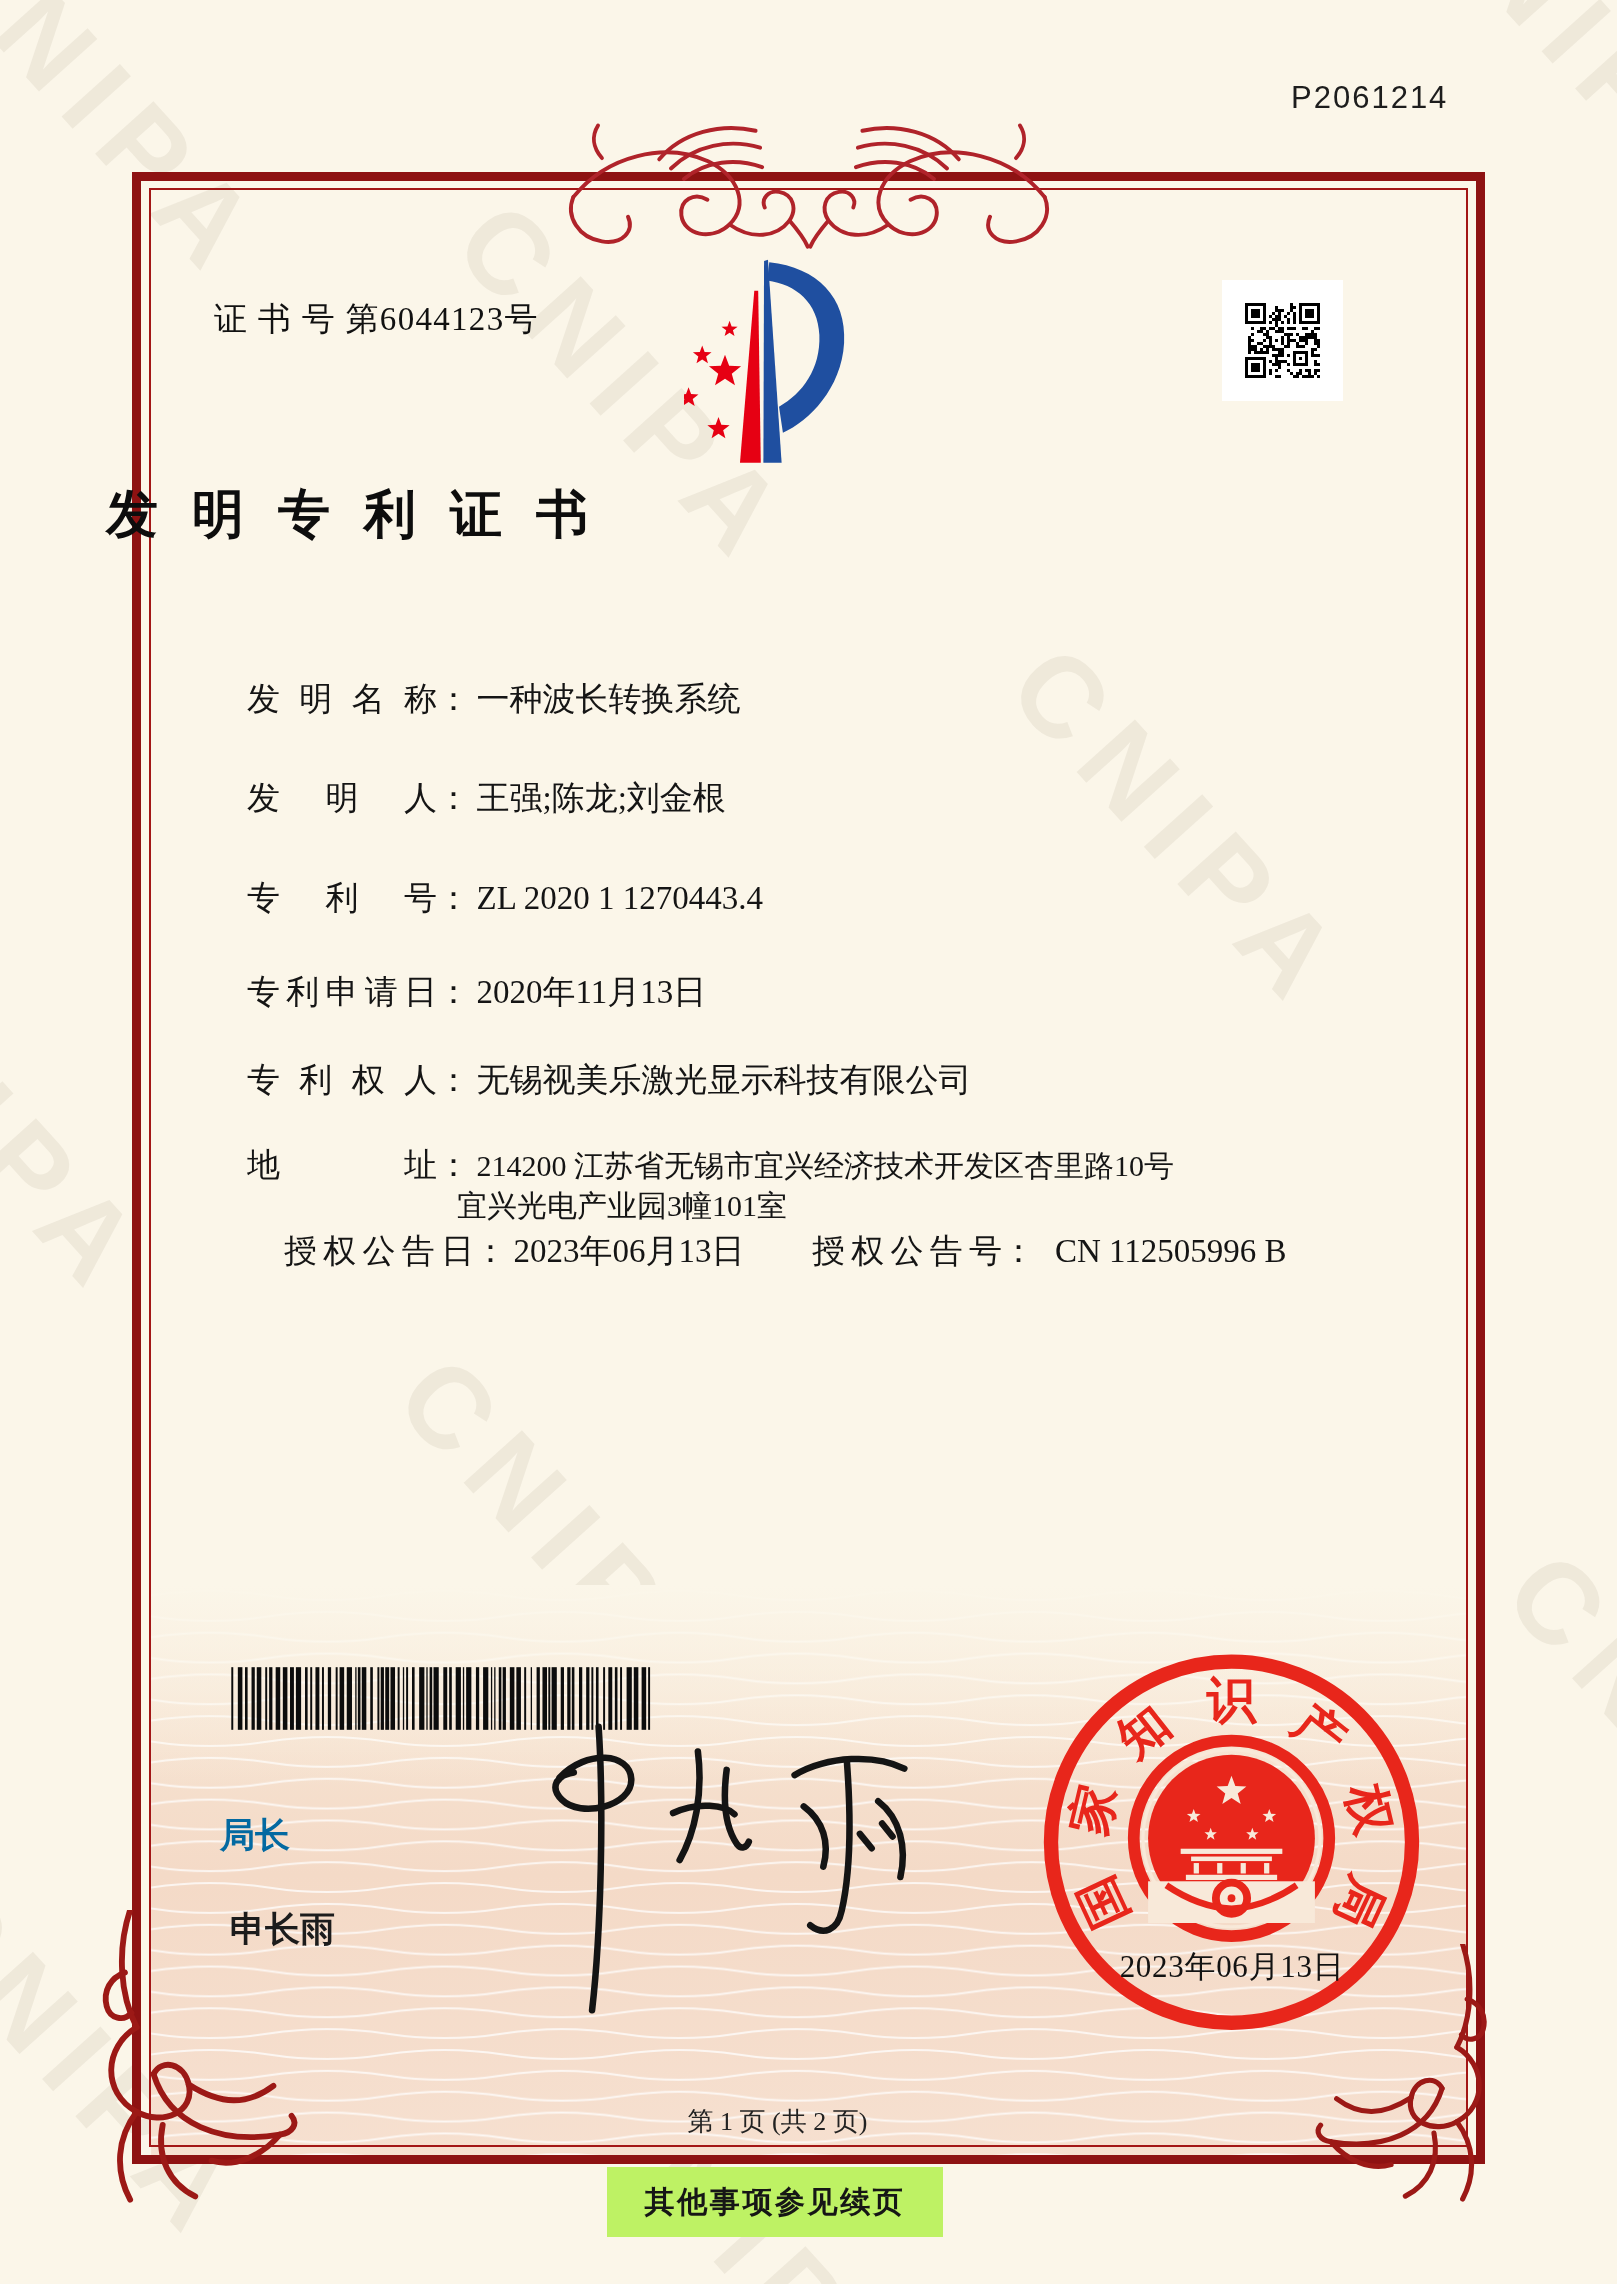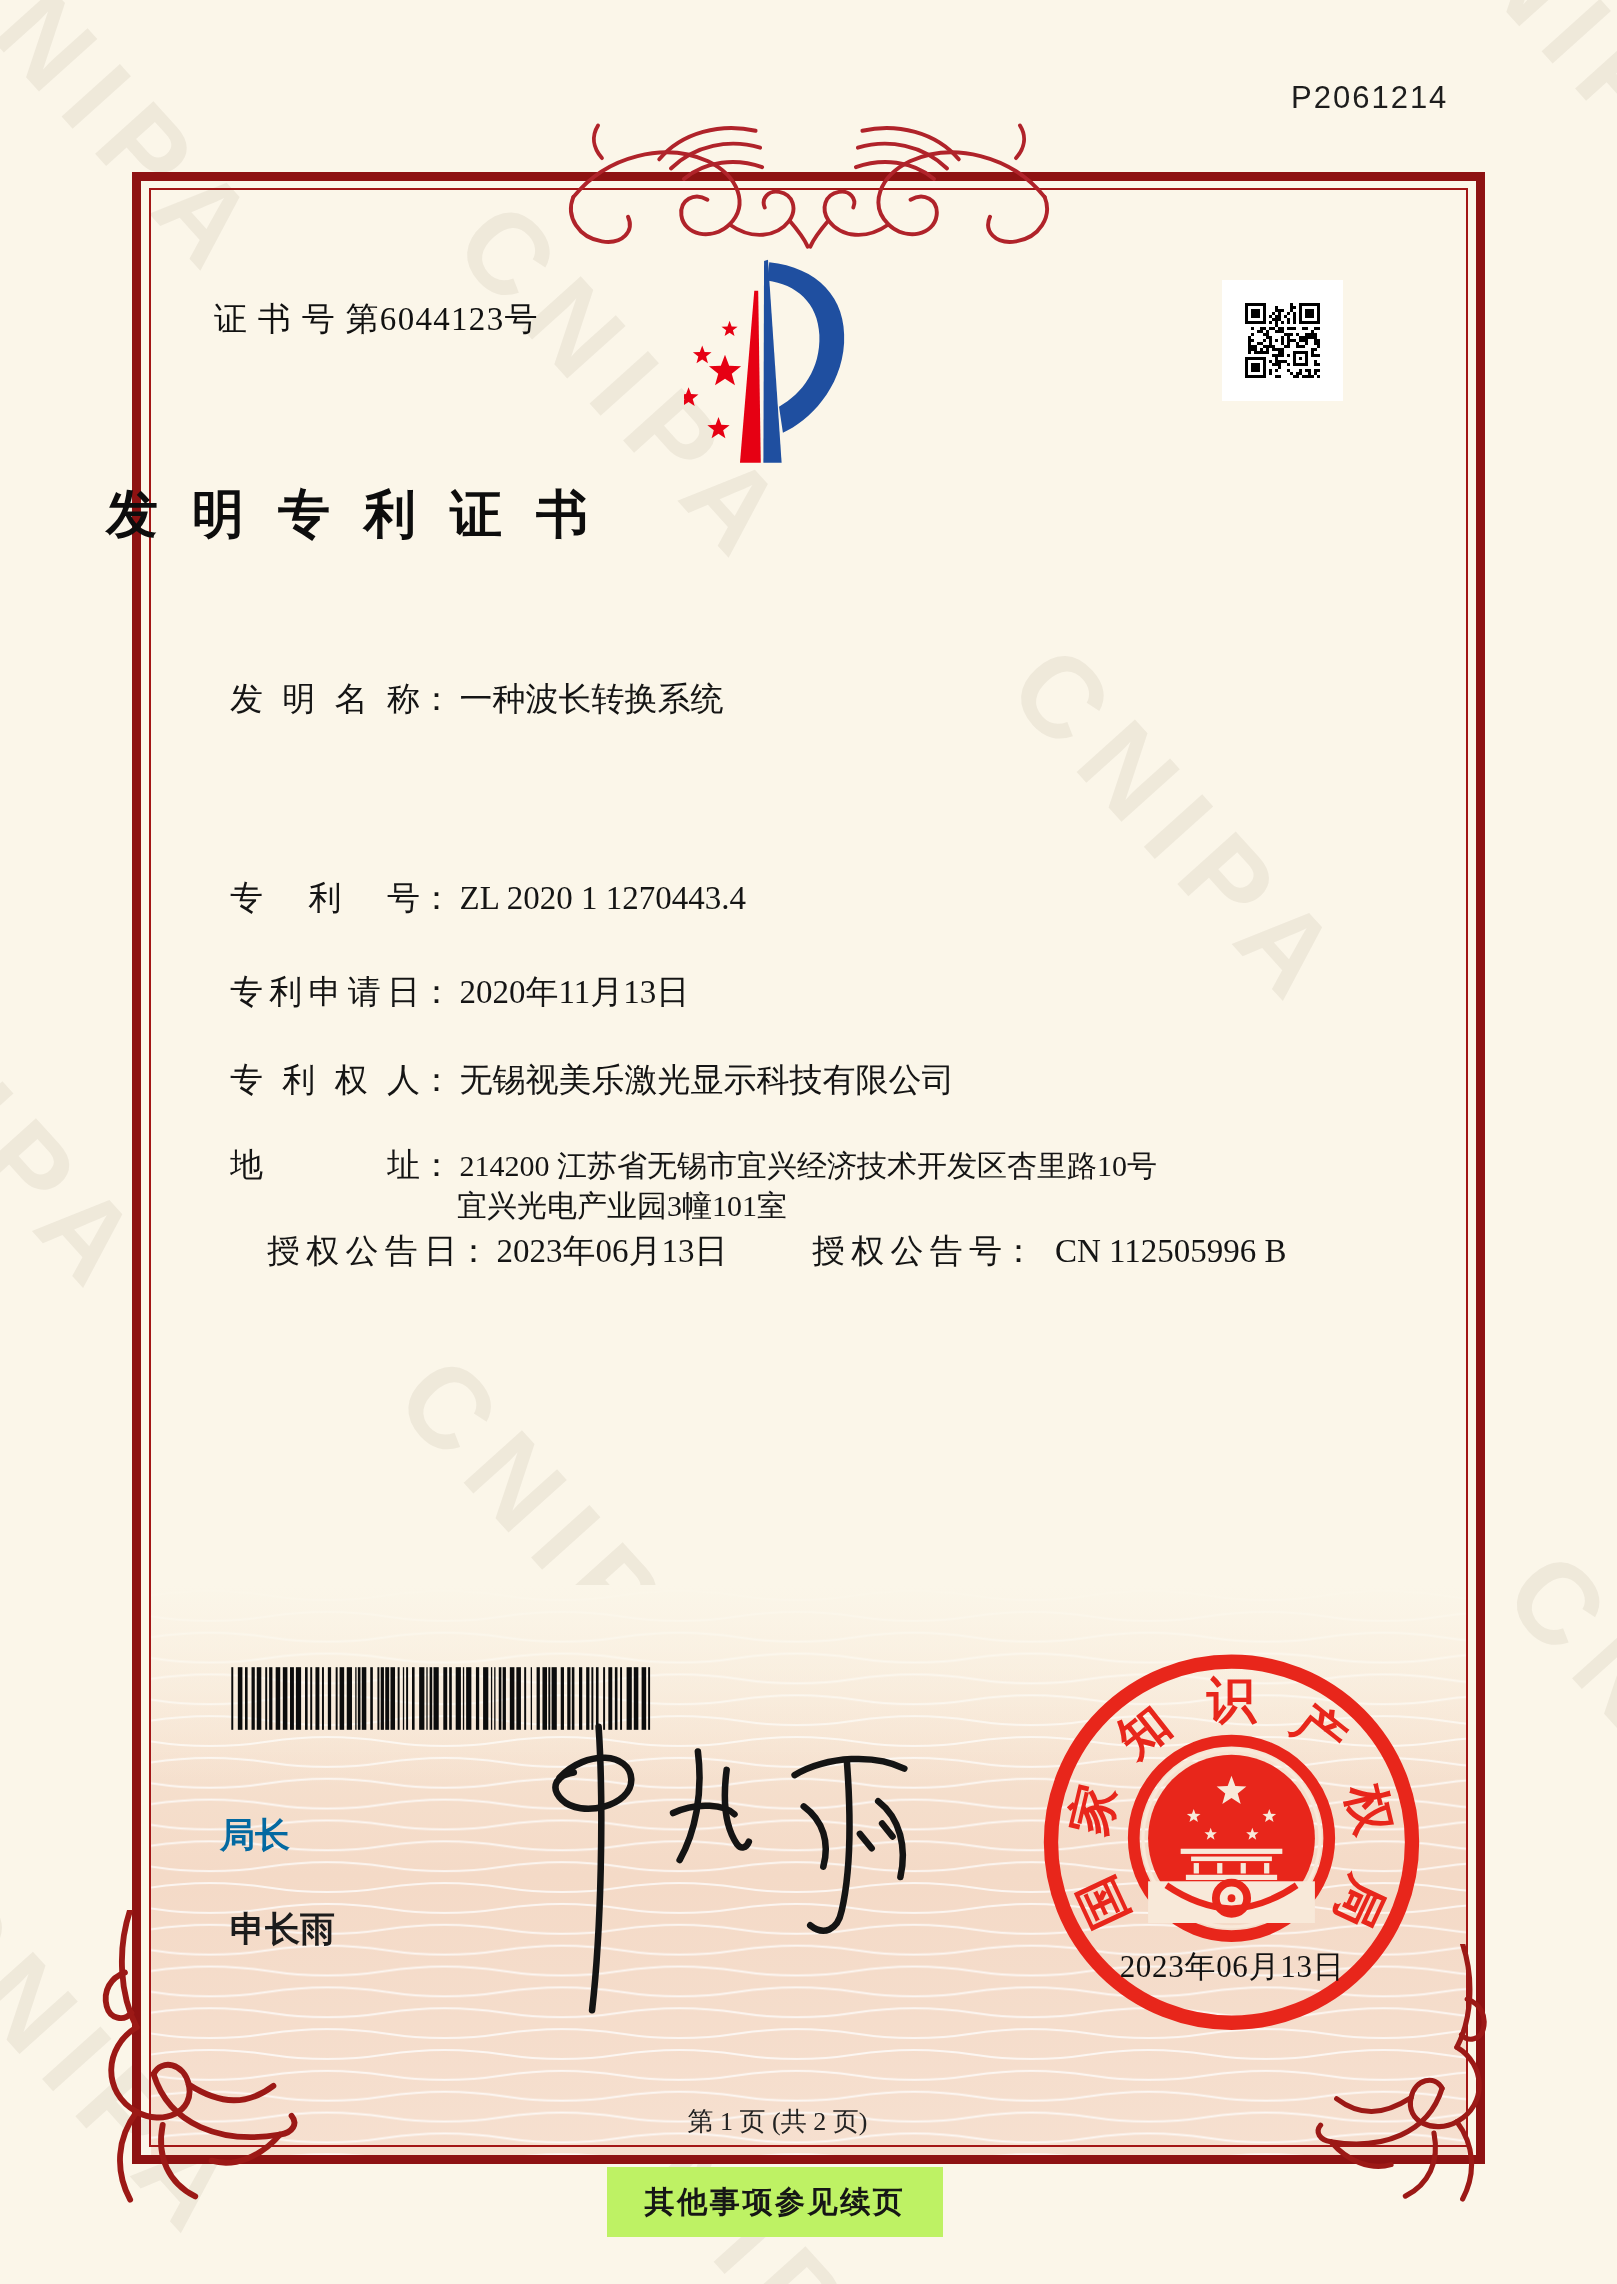--- a/index.html
+++ b/index.html
@@ -18,21 +18,21 @@
     border:9px solid #8e1212;box-sizing:border-box;}
   .frame-inner{position:absolute;left:149px;top:188px;width:1319px;height:1959px;
     border:2.6px solid #a31616;box-sizing:border-box;}
   .doc-code{position:absolute;left:1291px;top:80px;font-family:"Liberation Sans","DejaVu Sans",sans-serif;
     font-size:31px;letter-spacing:2px;color:#1d1d1d;}
   .cert-no{position:absolute;left:214px;top:274px;font-size:33px;letter-spacing:1.3px;color:#111;margin-top:23px;}
   .qr-box{position:absolute;left:1222px;top:280px;width:121px;height:121px;background:#ffffff;
     display:flex;align-items:center;justify-content:center;}
   .title{position:absolute;left:132px;top:480px;width:1353px;text-align:left;
     font-size:52px;font-weight:bold;letter-spacing:34px;transform:translateX(-26px);color:#0d0d0d;}
-  .row{position:absolute;left:230px;font-size:33px;white-space:nowrap;}
+  .row{position:absolute;left:247px;font-size:33px;white-space:nowrap;}
   .row .lbl{display:inline-block;width:190px;text-align:justify;text-align-last:justify;}
   .row .val{margin-left:6.5px;}
   .row .val.small{font-size:30px;}
   .addr2{position:absolute;left:457px;top:1186px;font-size:30px;white-space:nowrap;}
   .row-right{position:absolute;left:812px;font-size:33px;white-space:nowrap;}
   .row-right .lbl{display:inline-block;width:190px;text-align:justify;text-align-last:justify;}
   .row-right .val{margin-left:20px;}
   .body-text{position:absolute;left:230px;top:1336px;width:1161px;font-size:31px;
     line-height:61px;text-align:justify;color:#141414;}
   .body-text p{margin:0;text-indent:61px;}
@@ -344,20 +344,23 @@
         <rect x="22" y="24" width="1" height="1" fill="#000"></rect>
         <rect x="24" y="24" width="1" height="1" fill="#000"></rect>
       </svg>
   </div>
 
   <div class="title">发明专利证书</div>
 
   <div class="row" style="top:677px;">
     <span class="lbl">发明名称</span><span>：</span><span class="val">一种波长转换系统</span>
   </div>
+  <div class="row" style="top:776px;">
+    <span class="lbl">发明人</span><span>：</span><span class="val">王强;陈龙;刘金根</span>
+  </div>
   <div class="row" style="top:876px;">
     <span class="lbl">专利号</span><span>：</span><span class="val">ZL 2020 1 1270443.4</span>
   </div>
   <div class="row" style="top:970px;">
     <span class="lbl">专利申请日</span><span>：</span><span class="val">2020年11月13日</span>
   </div>
   <div class="row" style="top:1058px;">
     <span class="lbl">专利权人</span><span>：</span><span class="val">无锡视美乐激光显示科技有限公司</span>
   </div>
   <div class="row" style="top:1143px;">

